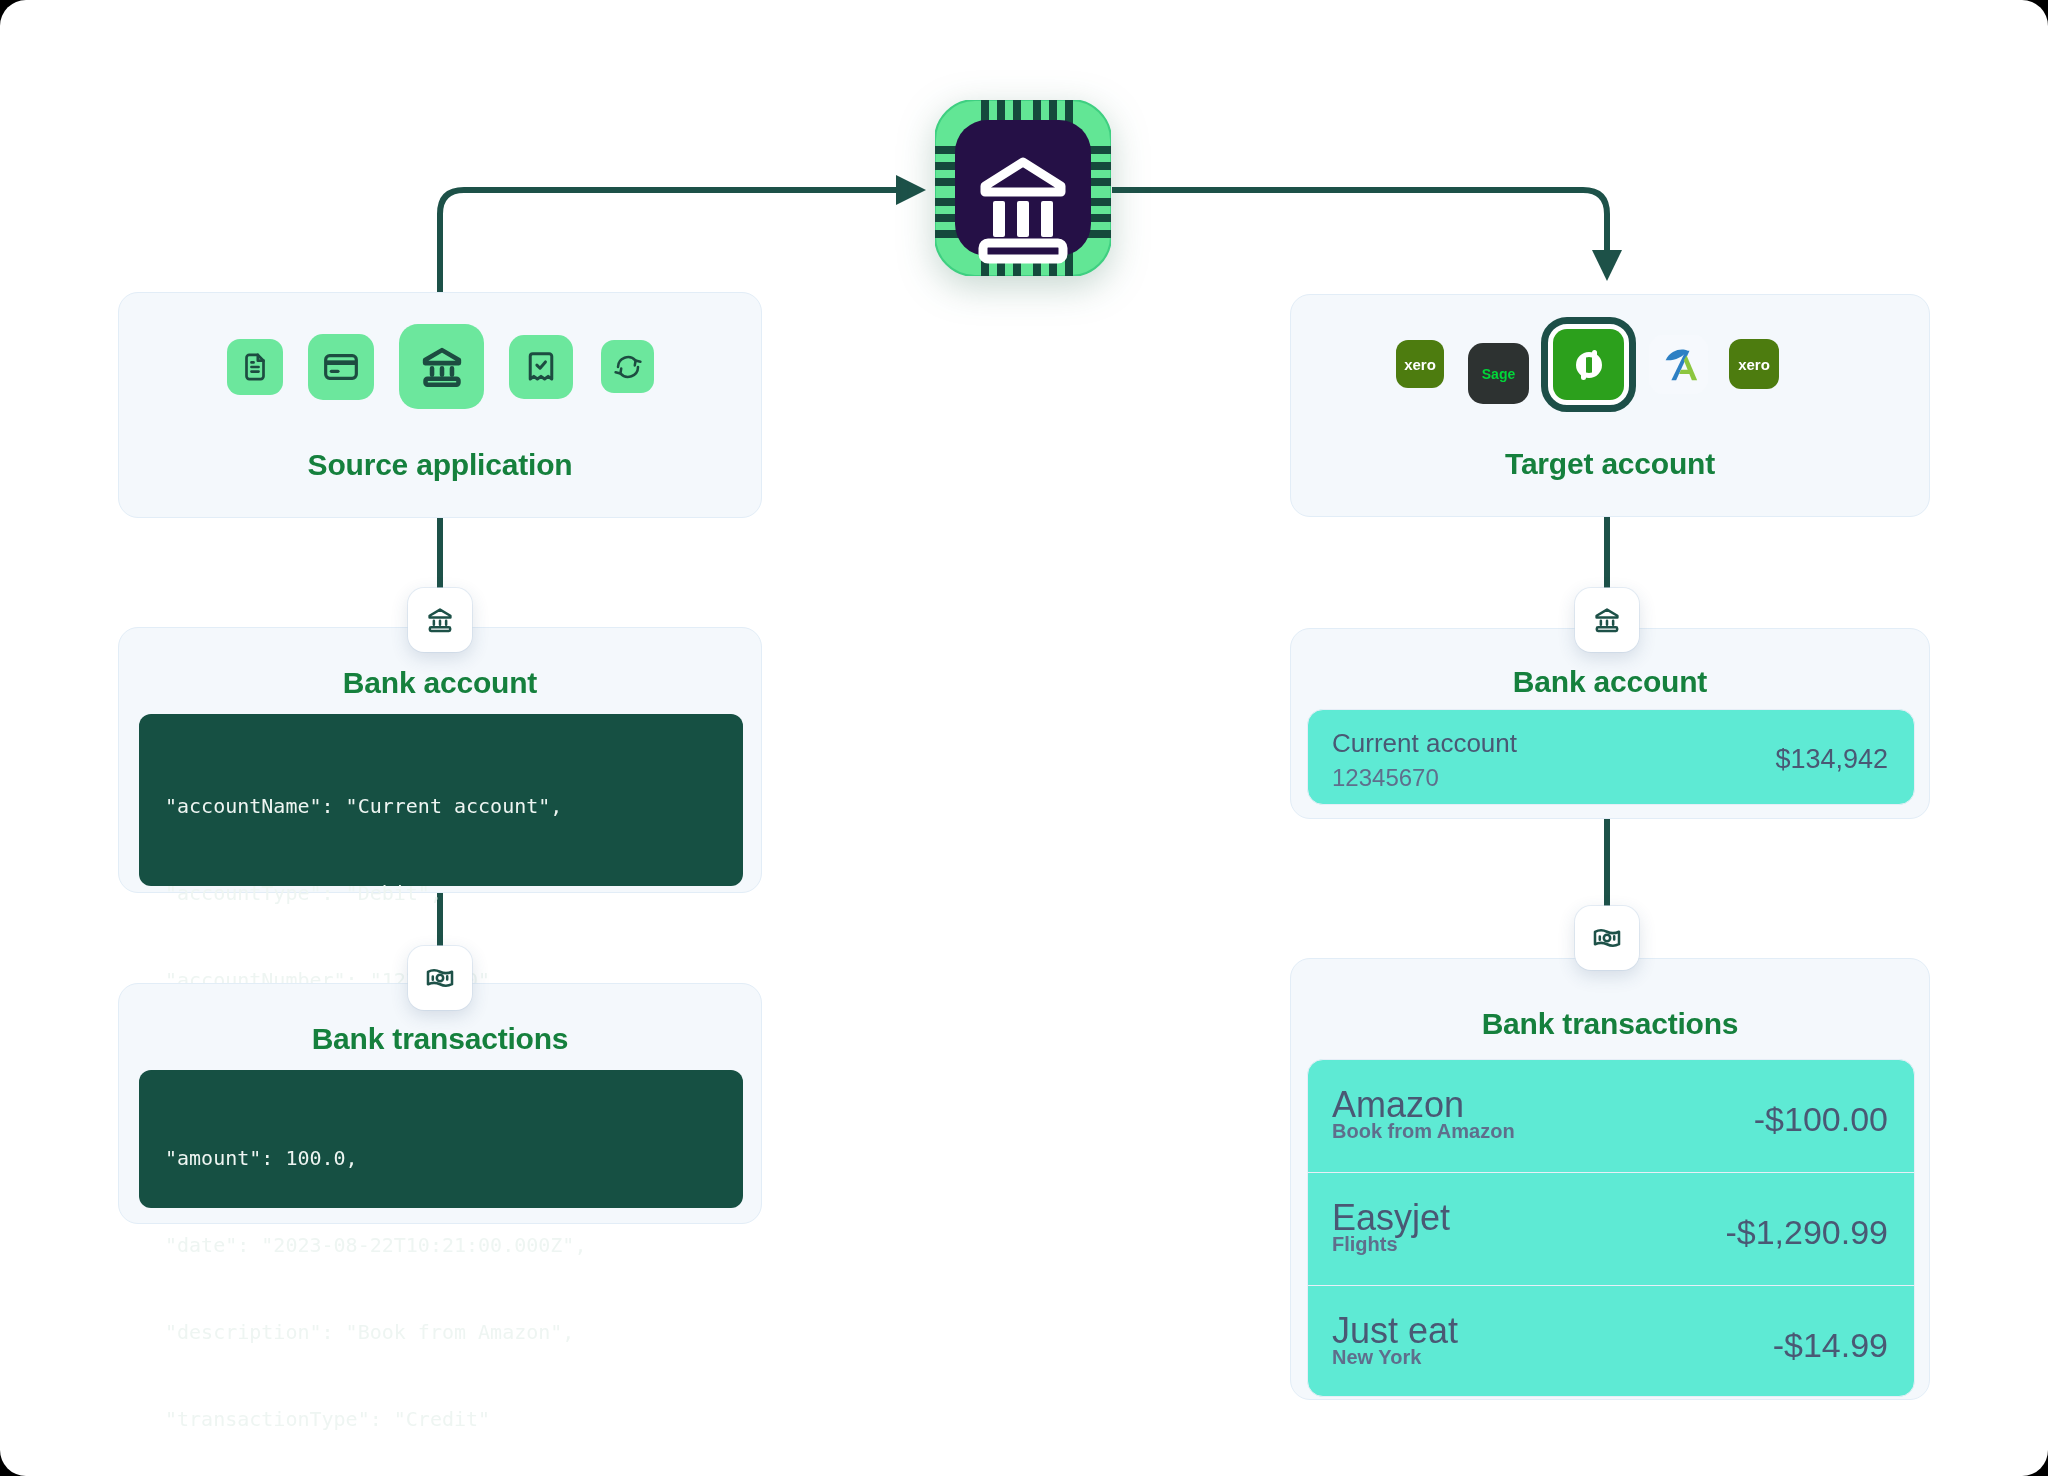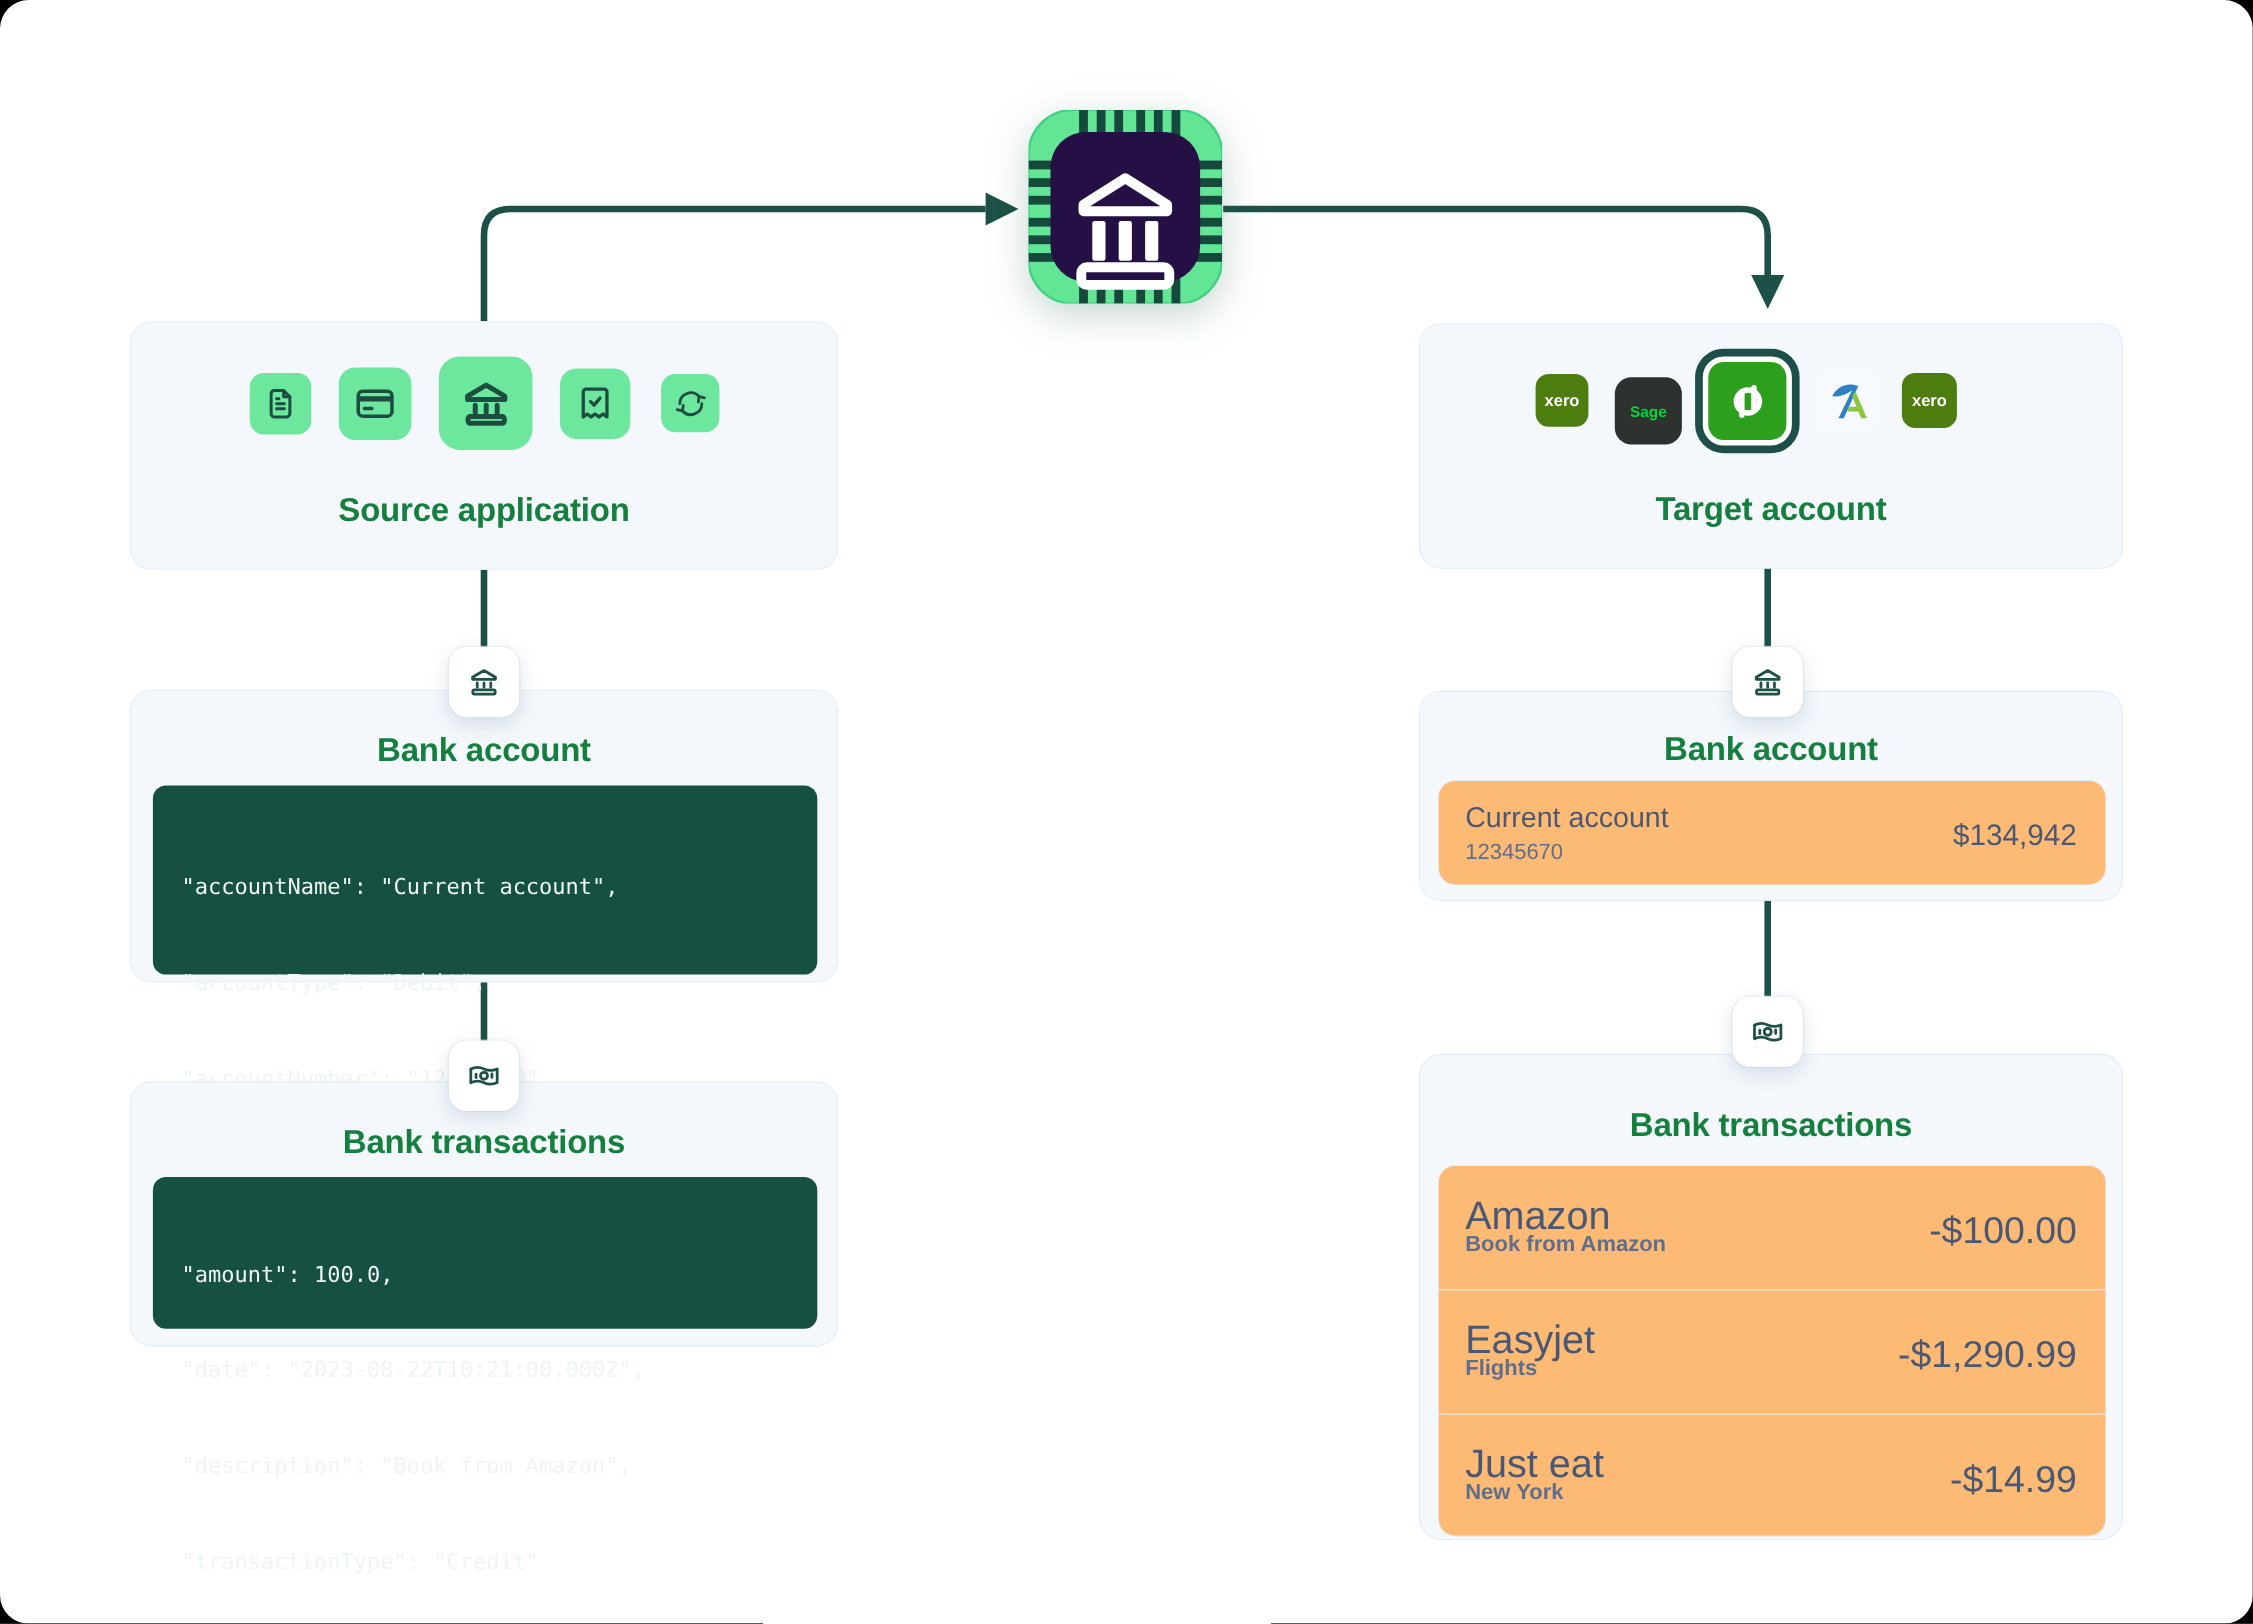--- a/index.html
+++ b/index.html
@@ -38,25 +38,25 @@
   }
   
   .code{
     position:absolute;left:20px;width:604px;background:#165043;border-radius:12px;
     box-sizing:border-box;padding:20px 26px;
     font-family:"DejaVu Sans Mono", monospace;font-size:20px;line-height:29px;color:#eef5f2;
     white-space:pre;
   }
   
   .inner-card{
-    position:absolute;background:#fdba74;border:1.5px solid #e6eef7;border-radius:16px;box-sizing:border-box;
+    position:absolute;background:#5eead4;border:1.5px solid #e6eef7;border-radius:16px;box-sizing:border-box;
   }
   .acct-row{position:relative;height:100%;}
   .acct-name{position:absolute;left:24px;top:18px;font-size:26px;color:#4a5874;font-weight:500;}
-  .acct-num{position:absolute;left:24px;top:54px;font-size:20px;color:#5f6e8c;}
+  .acct-num{position:absolute;left:24px;top:54px;font-size:24px;color:#5f6e8c;}
   .acct-bal{position:absolute;right:26px;top:34px;font-size:27px;color:#4a5874;font-weight:400;}
   .txn-row{position:relative;height:112px;}
   .txn-row + .txn-row{border-top:1.5px solid #e9eff7;}
   .txn-name{position:absolute;left:24px;top:24px;font-size:36px;color:#4a5874;font-weight:500;}
   .txn-desc{position:absolute;left:24px;top:60px;font-size:20px;color:#5f6e8c;font-weight:bold;}
   .txn-amt{position:absolute;right:26px;top:40px;font-size:34px;color:#4a5874;font-weight:500;}
   .chip{position:absolute;left:935px;top:100px;width:176px;height:176px;filter:drop-shadow(0 10px 18px rgba(25,90,65,.25));}
 </style>
 </head>
 <body>

